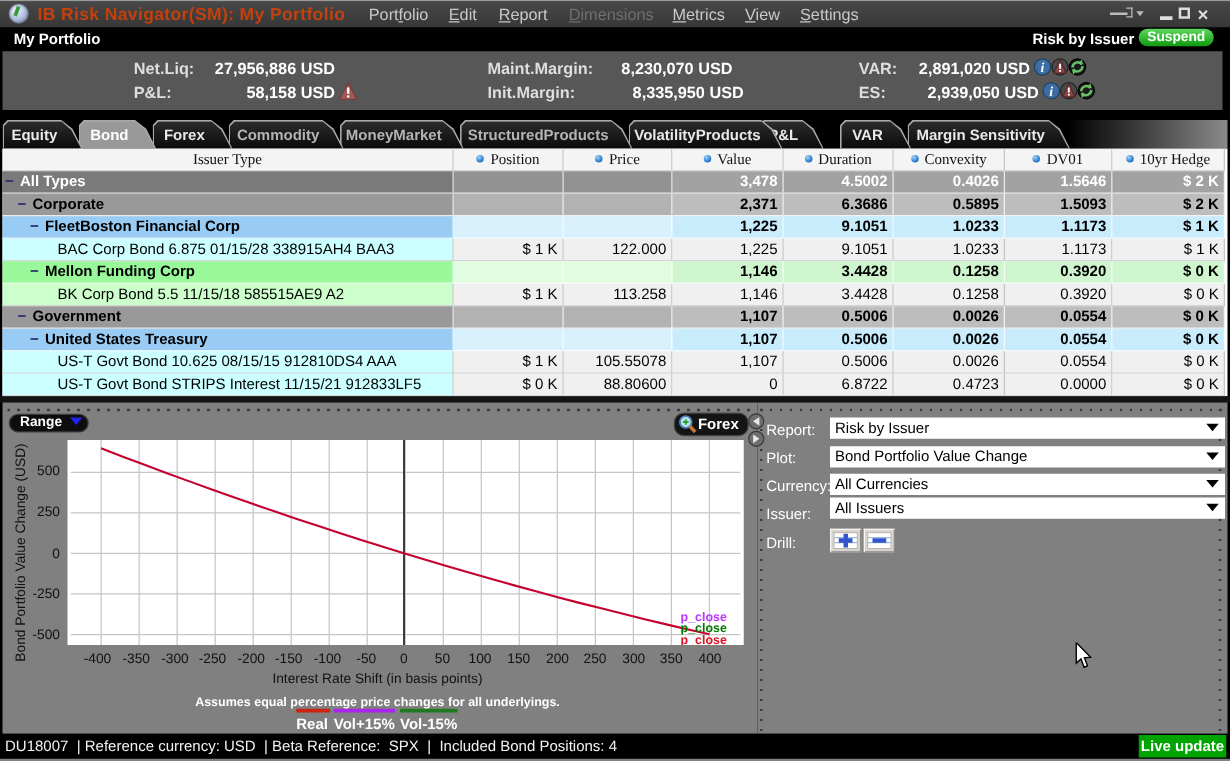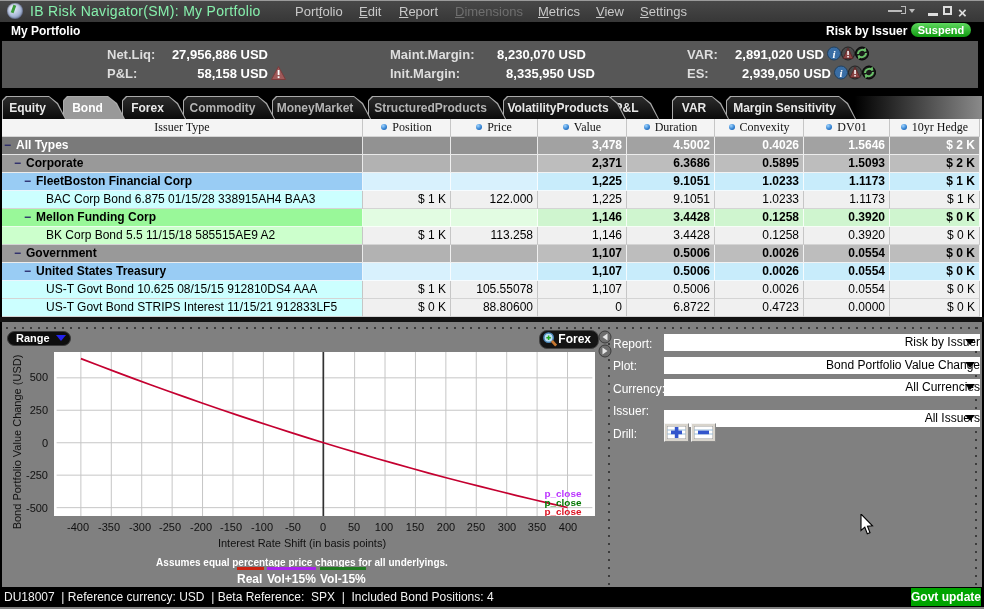--- a/index.html
+++ b/index.html
@@ -1,19 +1,19 @@
 <!DOCTYPE html>
 <html><head><meta charset="utf-8"><style>
 *{margin:0;padding:0;box-sizing:border-box;}
 html,body{width:984px;height:609px;overflow:hidden;}
 body{background:#000;font-family:"Liberation Sans",sans-serif;position:relative;}
 .abs{position:absolute;}
 
 #titlebar{left:0;top:0;width:984px;height:22px;background:linear-gradient(#484848,#373737);border-top:1px solid #9a9a9a;}
-#titletxt{left:30px;top:3px;font-size:14px;font-weight:normal;color:#86efac;letter-spacing:.3px;}
+#titletxt{left:30px;top:3px;font-size:14px;font-weight:bold;color:#c2410c;letter-spacing:.3px;}
 .menu{top:4px;font-size:13px;color:#c9c9c9;}
 .menu u{text-decoration:underline;}
 
 #bar2{left:0;top:22px;width:984px;height:19px;background:#000;}
 #mp{left:11px;top:24px;font-size:12px;font-weight:bold;color:#fff;}
 #rbi{left:826px;top:24px;font-size:12px;font-weight:bold;color:#fff;}
 #suspend{left:911px;top:23px;width:60px;height:14px;border-radius:8px;background:linear-gradient(#5ed75e,#0f9b0f);color:#fff;font-size:11px;font-weight:bold;text-align:center;line-height:14px;}
 
 #summary{left:2px;top:41px;width:976px;height:47px;background:#575757;}
 .slab{font-size:13px;font-weight:bold;color:#dedede;}
@@ -39,21 +39,21 @@
 #zoombtn{left:537px;top:8px;width:60px;height:19px;background:#141414;border-radius:8px;border:1px solid #444;color:#fff;font-size:12px;font-weight:bold;line-height:17px;text-align:right;padding-right:7px;}
 #plot{left:52px;top:31px;width:541px;height:164px;background:#fff;}
 .ylab{position:absolute;width:44px;text-align:right;font-size:11px;color:#111;}
 .xlab{position:absolute;width:40px;text-align:center;font-size:11px;color:#111;}
 #ytitle{left:-76px;top:114px;width:182px;font-size:11px;color:#111;transform:rotate(-90deg);transform-origin:center;text-align:center;white-space:nowrap;}
 #xtitle{left:160px;top:215px;width:280px;text-align:center;font-size:11px;color:#111;}
 #assume{left:60px;top:235px;width:480px;text-align:center;font-size:10px;font-weight:bold;color:#fff;}
 .leg{position:absolute;top:245px;height:3px;}
 .legt{position:absolute;top:250px;font-size:12px;font-weight:bold;color:#fff;}
 
-#rpanel{left:606px;top:322px;width:376px;height:265px;background:#808080;text-align:right;}
+#rpanel{left:606px;top:322px;width:376px;height:265px;background:#808080;}
 .plab{position:absolute;left:7px;font-size:12px;color:#fff;}
 .dd{position:absolute;left:58px;width:316px;height:17px;background:#fff;font-size:12px;color:#000;line-height:17px;padding-left:4px;}
 .caret{position:absolute;right:5px;top:5px;width:0;height:0;border-left:5px solid transparent;border-right:5px solid transparent;border-top:6px solid #000;}
 .drillb{position:absolute;top:101px;width:25px;height:19px;background:#d8d4cc;border:1px solid #888;border-top-color:#f5f5f5;border-left-color:#f5f5f5;}
 
 #status{left:0px;top:587px;width:984px;height:20px;background:#000;color:#f2f2f2;font-size:12px;line-height:20px;padding-left:4px;}
 #live{left:911px;top:588px;width:70px;height:18px;background:#00a400;color:#fff;font-size:12px;font-weight:bold;text-align:center;line-height:18px;}
 #botedge{left:0;top:607px;width:984px;height:2px;background:#808080;}
 </style></head>
 <body>
@@ -343,21 +343,21 @@
   <div class="dotsv" style="left:2px;top:5px;height:258px;"></div>
   <div class="dotsv" style="left:369px;top:5px;height:258px;"></div>
   <div class="plab" style="top:15px;">Report:</div>
   <div class="plab" style="top:37px;">Plot:</div>
   <div class="plab" style="top:60px;">Currency:</div>
   <div class="plab" style="top:82px;">Issuer:</div>
   <div class="plab" style="top:105px;">Drill:</div>
   <div class="dd" style="top:12px;">Risk by Issuer<span class="caret"></span></div>
   <div class="dd" style="top:35px;">Bond Portfolio Value Change<span class="caret"></span></div>
   <div class="dd" style="top:57px;">All Currencies<span class="caret"></span></div>
-  <div class="dd" style="top:88px;">All Issuers<span class="caret"></span></div>
+  <div class="dd" style="top:76px;">All Issuers<span class="caret"></span></div>
   <div class="drillb" style="left:58px;"></div>
   <div class="drillb" style="left:85px;"></div>
   <svg class="abs" style="left:61px;top:104px;" width="19" height="13" viewBox="0 0 19 13">
       <rect x="0" y="0" width="19" height="13" fill="#fff" stroke="#999"></rect>
       <line x1="0" y1="4" x2="19" y2="4" stroke="#9bbdd8"></line>
       <line x1="0" y1="8" x2="19" y2="8" stroke="#9bbdd8"></line>
       <rect x="4" y="4.6" width="11" height="3.6" fill="#3355cc"></rect>
       <rect x="7.8" y="1" width="3.6" height="11" fill="#3355cc"></rect>
     </svg>
   <svg class="abs" style="left:88px;top:104px;" width="19" height="13" viewBox="0 0 19 13">
@@ -370,14 +370,14 @@
       <path d="M1 0 L1 16.5 L4.8 13.2 L7.3 19.8 L10 18.7 L7.5 12.2 L12.5 11.8 Z" fill="#fff" stroke="#000" stroke-width="1.1"></path>
     </svg>
 </div>
 <svg class="abs" style="left:598px;top:330px;" width="14" height="28" viewBox="0 0 14 28">
     <circle cx="7" cy="7" r="6" fill="#6e6e6e" stroke="#3c3c3c"></circle>
     <path d="M9.5 3.5 L4.5 7 L9.5 10.5 Z" fill="#e8e8e8"></path>
     <circle cx="7" cy="21" r="6" fill="#6e6e6e" stroke="#3c3c3c"></circle>
     <path d="M4.5 17.5 L9.5 21 L4.5 24.5 Z" fill="#e8e8e8"></path>
   </svg>
 <div class="abs" id="status">DU18007&nbsp; | Reference currency: USD&nbsp; | Beta Reference:&nbsp; SPX&nbsp; |&nbsp; Included Bond Positions: 4</div>
-<div class="abs" id="live">Govt update</div>
+<div class="abs" id="live">Live update</div>
 <div class="abs" id="botedge"></div>
 
 </body></html>

